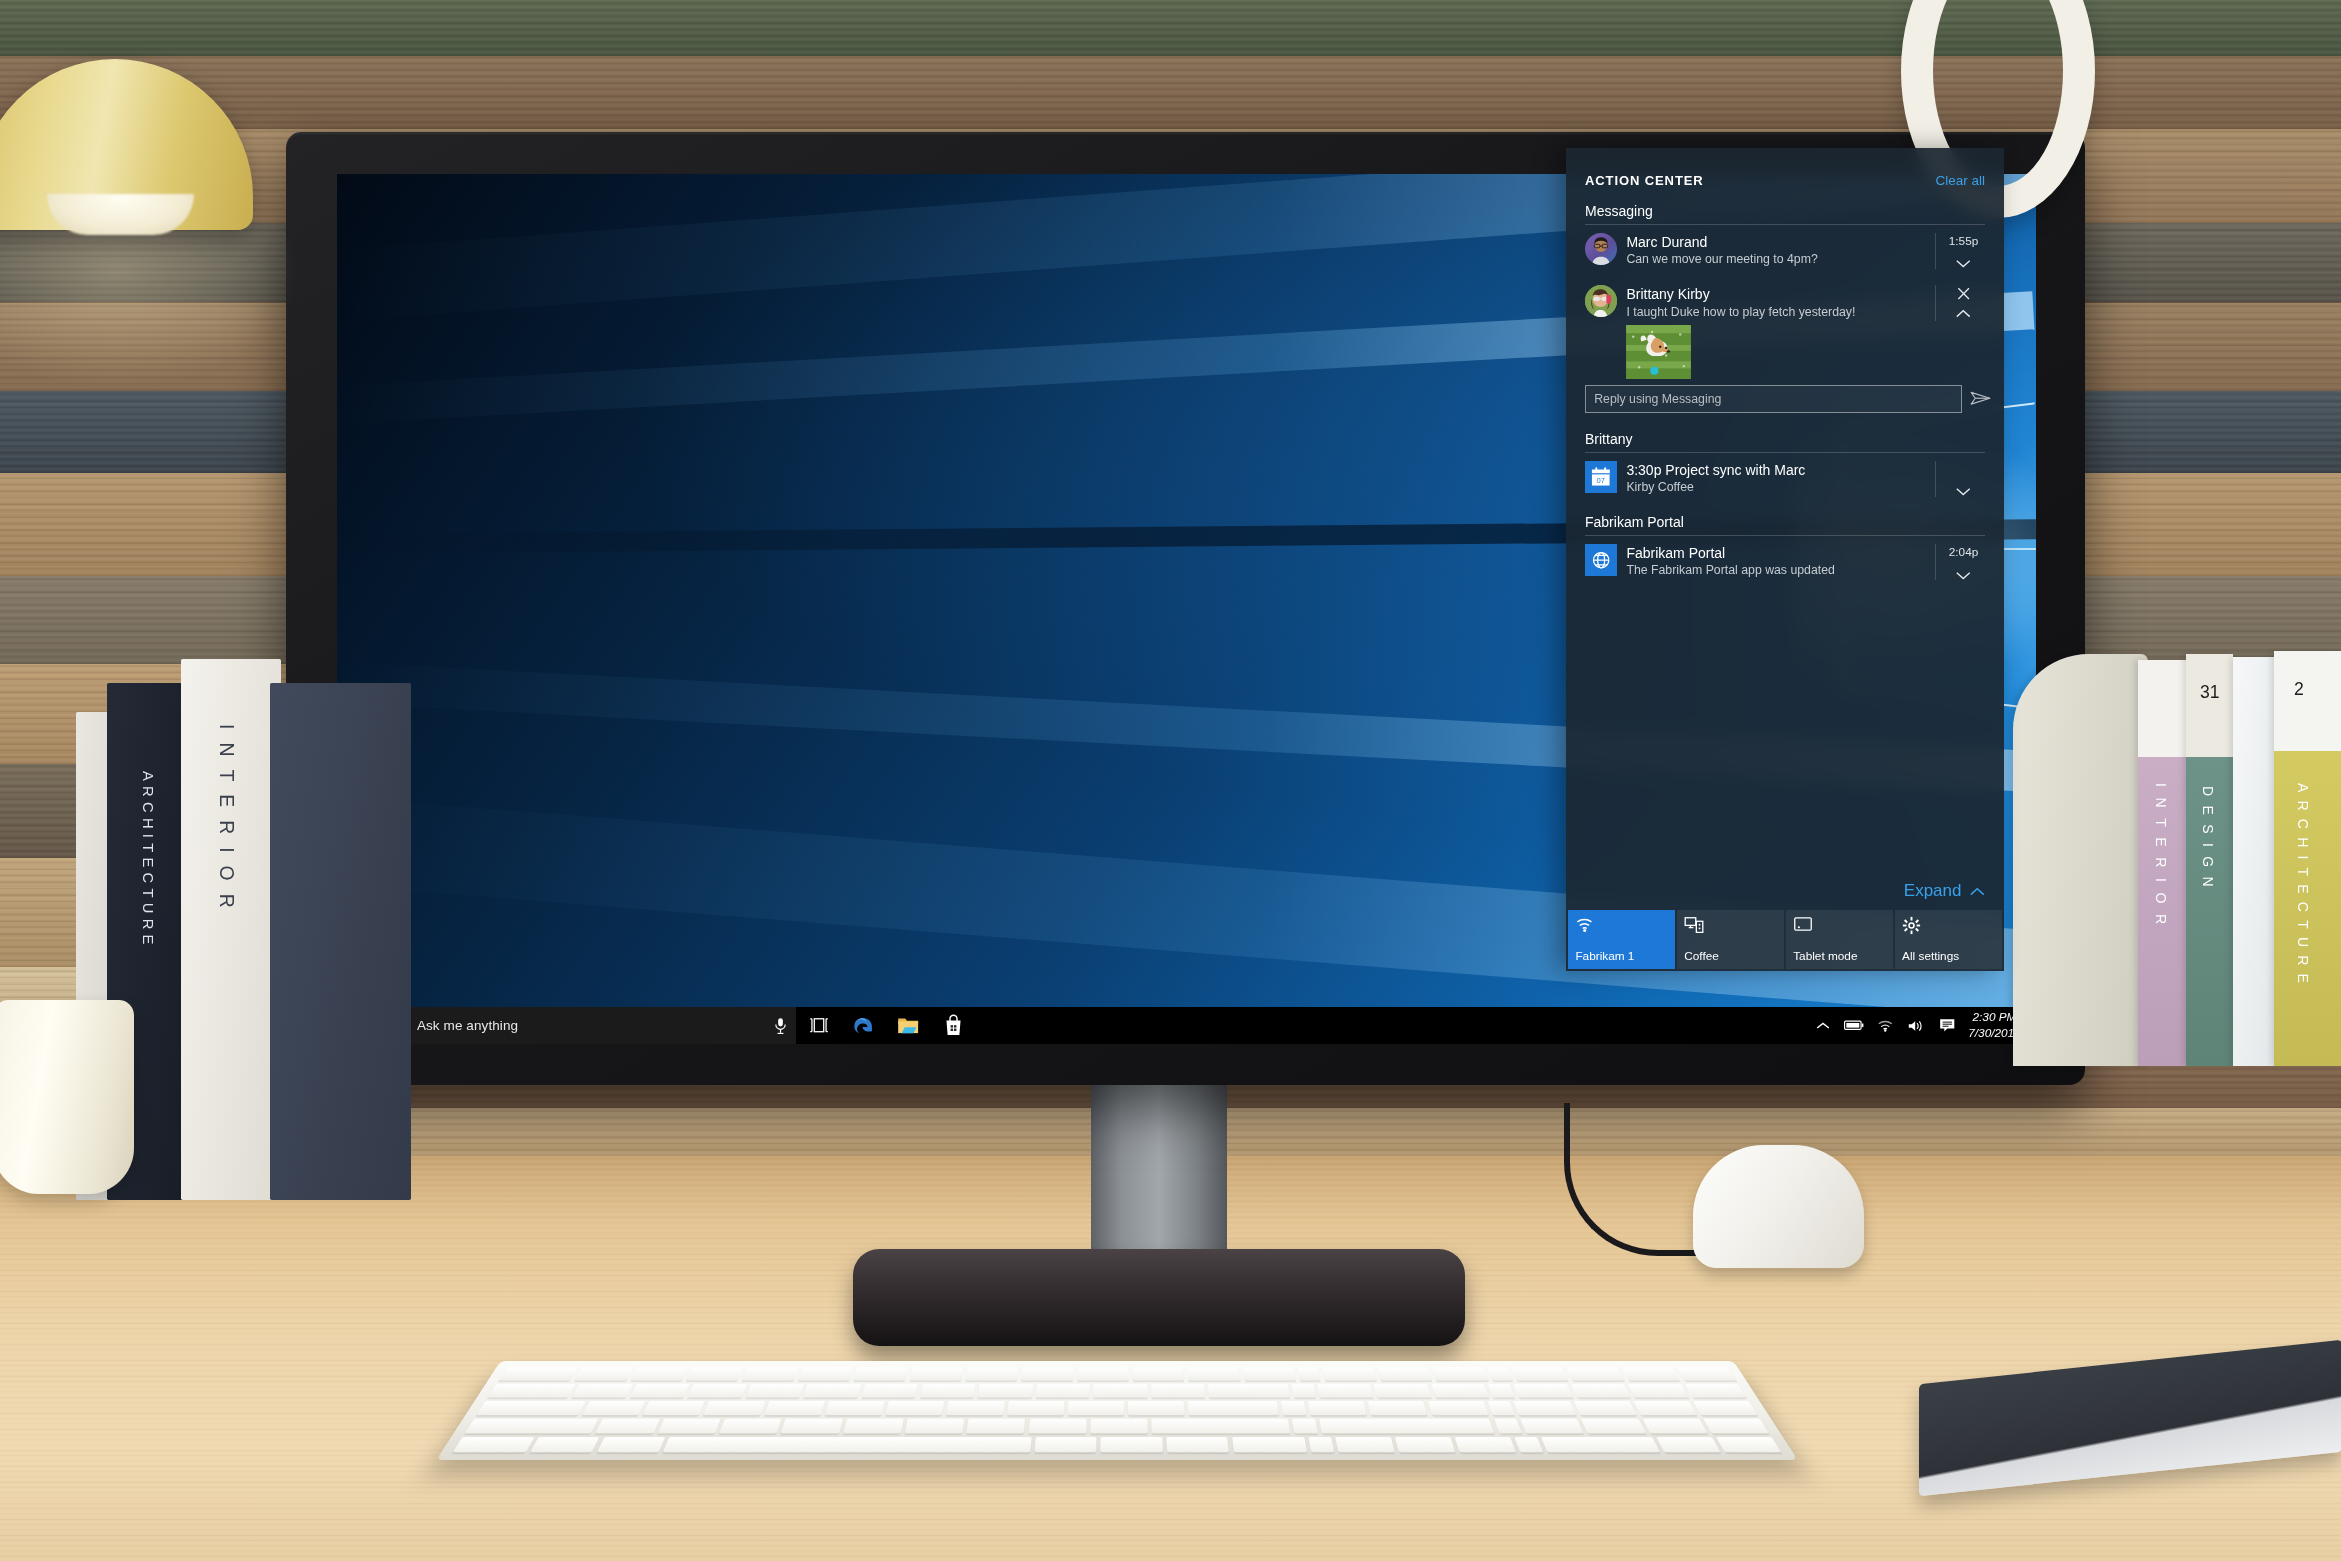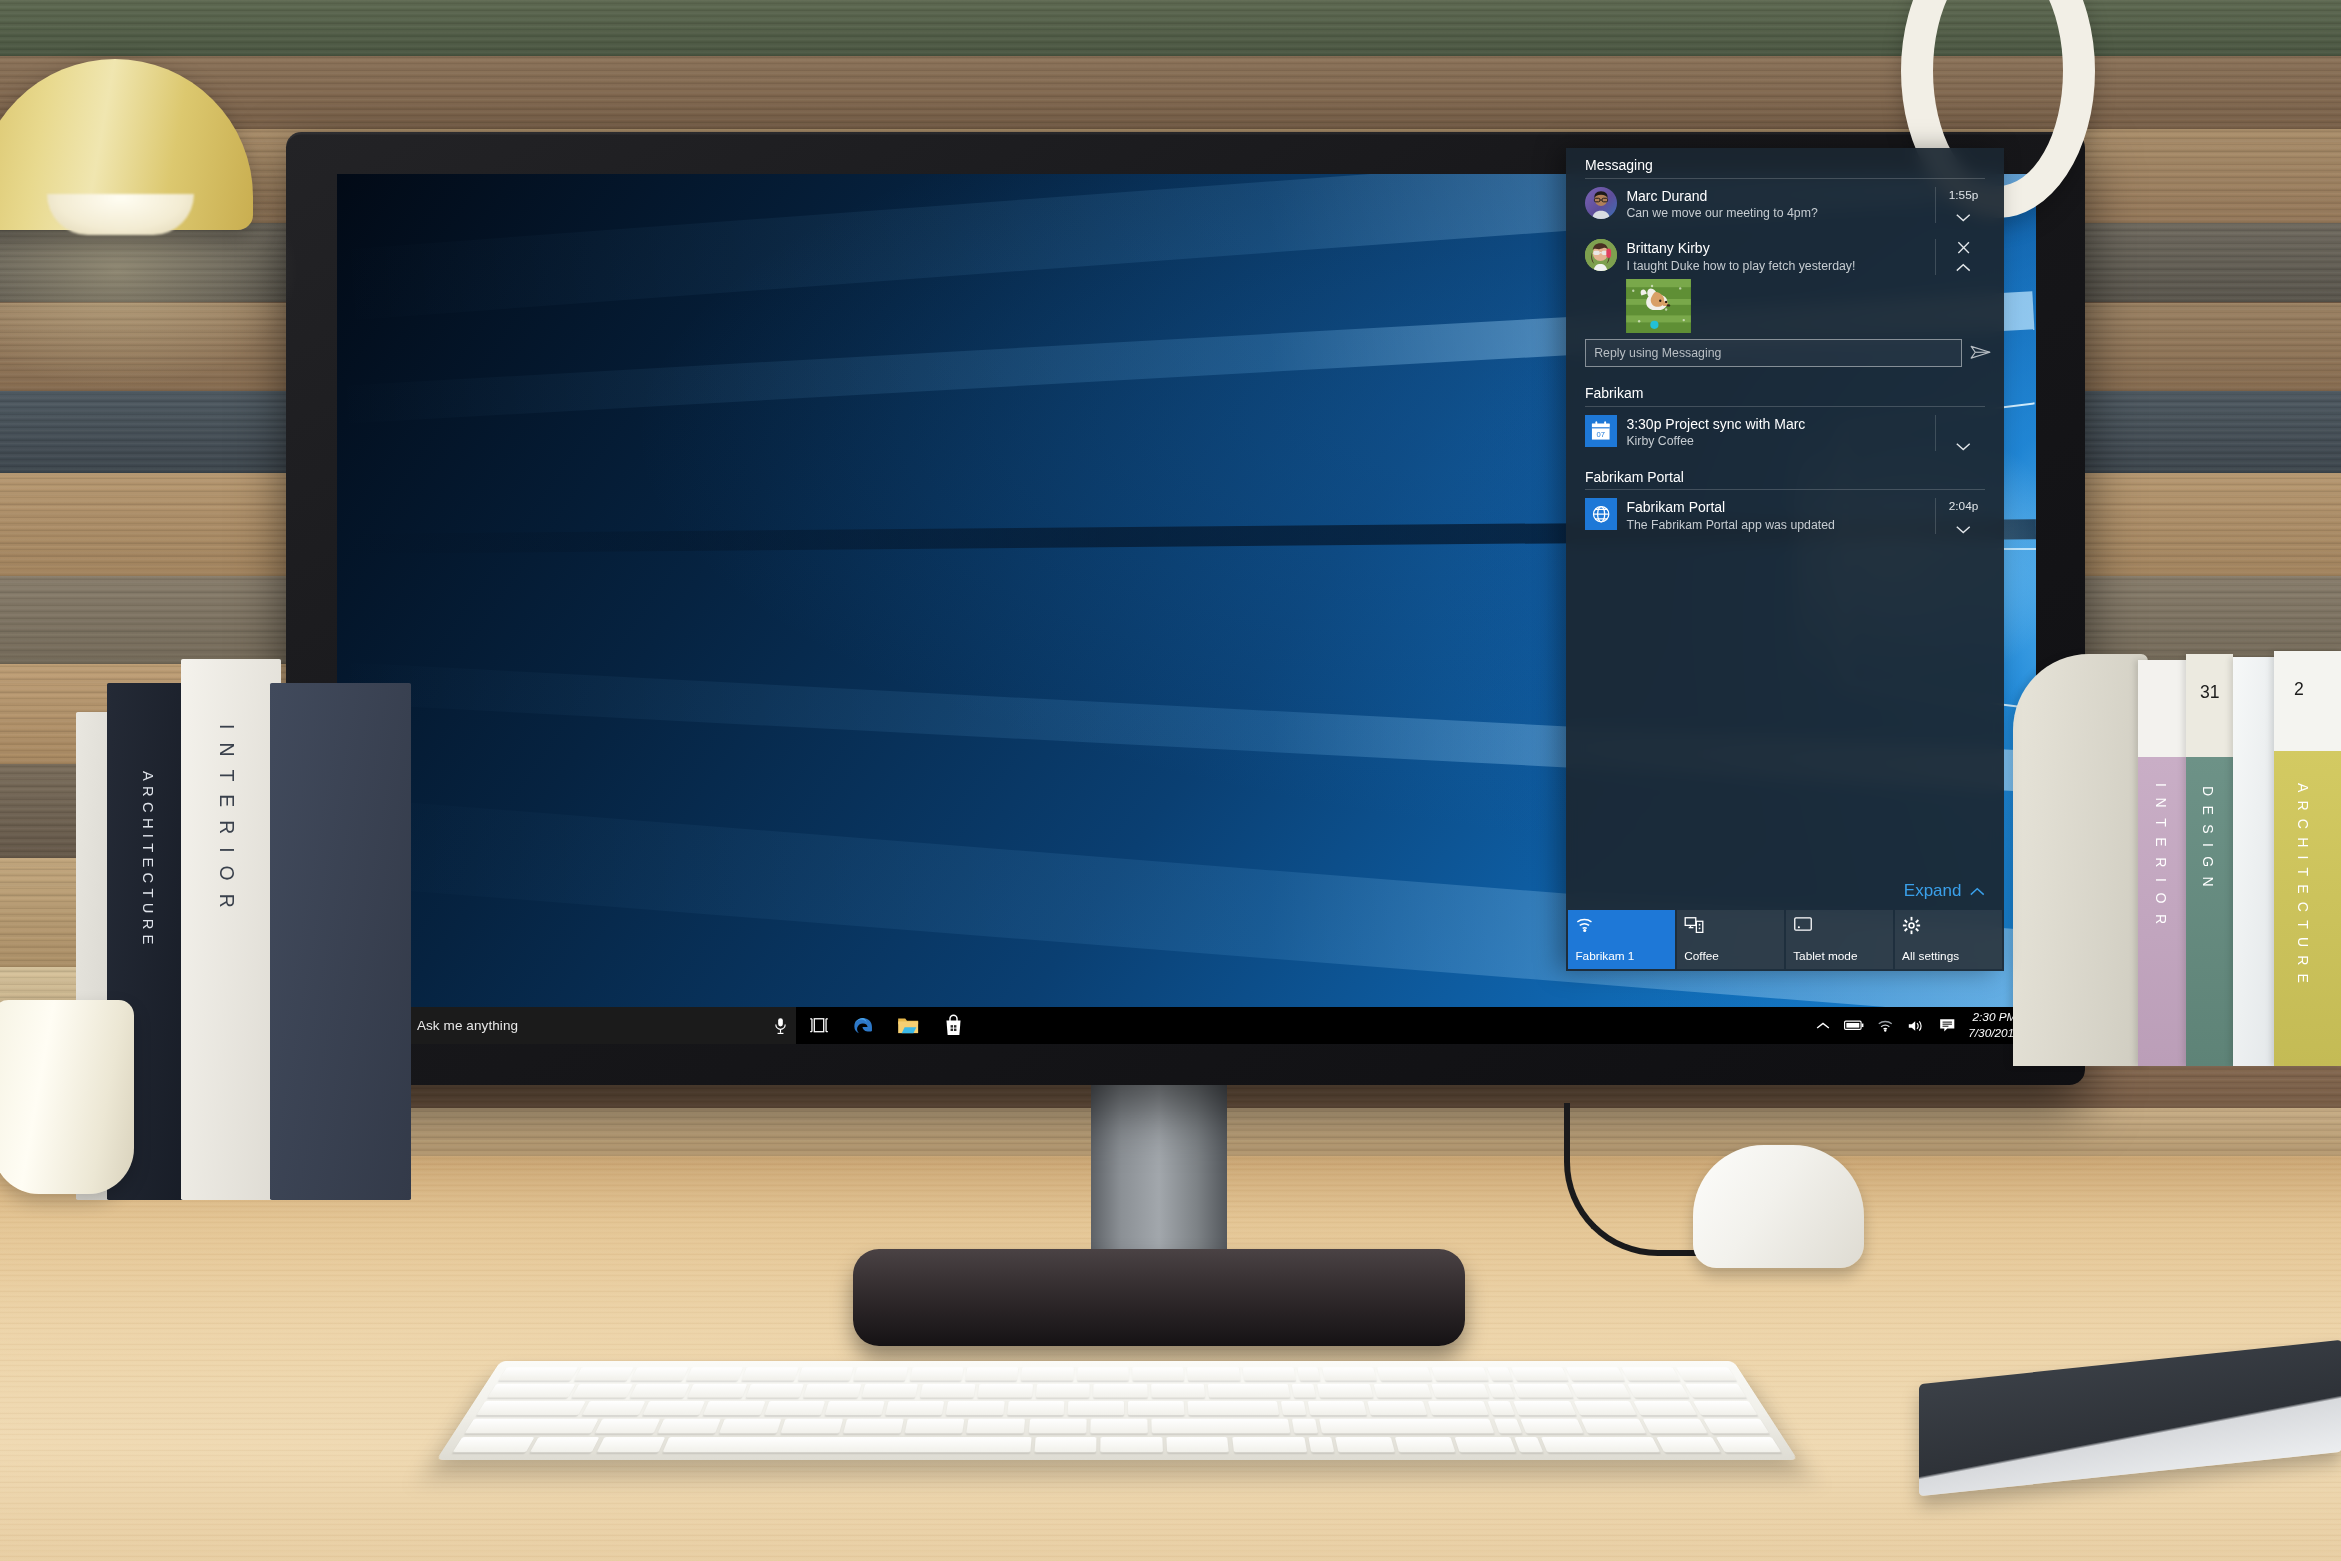--- a/index.html
+++ b/index.html
@@ -541,20 +541,24 @@
           <div>7/30/2015</div>
         </div>
       </div>
     </div>
 
   </div>
 </div>
 
 <div id="action-center">
 
+  <div id="ac-header">
+    <span id="ac-title">ACTION CENTER</span>
+    <span id="ac-clear">Clear all</span>
+  </div>
 
   <div id="ac-body">
 
     <div class="group-title">Messaging</div>
     <div class="group-rule"></div>
 
     <div class="notif">
       <div class="notif-avatar" style="background:linear-gradient(135deg,#7b63b5 0%,#5e4e9a 55%,#3b6fb5 100%);">
         <svg viewBox="0 0 54 54" width="32" height="32">
           <circle cx="27" cy="21" r="11" fill="#b07f58"></circle>
@@ -642,21 +646,21 @@
     <div class="reply-row">
       <div class="reply-input">Reply using Messaging</div>
       <span>
         <svg width="21" height="16.5" viewBox="0 0 36 28">
             <path d="M2 4l32 10L2 24l7-10z" stroke="#b9bfc4" stroke-width="2" fill="none" stroke-linejoin="round"></path>
             <path d="M9 14h25" stroke="#b9bfc4" stroke-width="2"></path>
           </svg>
       </span>
     </div>
 
-    <div class="group-title">Fabrikam</div>
+    <div class="group-title">Brittany</div>
     <div class="group-rule"></div>
 
     <div class="notif">
       <div class="notif-tile">
         <svg width="23.5" height="23.5" viewBox="0 0 40 40" style="font-size:21px">
           <rect x="5" y="8" width="30" height="27" fill="#fff"></rect>
           <rect x="5" y="8" width="30" height="5" fill="#fff"></rect>
           <path d="M5 15h30" stroke="#1e78d7" stroke-width="2"></path>
           <rect x="11" y="4" width="3" height="7" rx="1.5" fill="#fff"></rect>
           <rect x="26" y="4" width="3" height="7" rx="1.5" fill="#fff"></rect>

